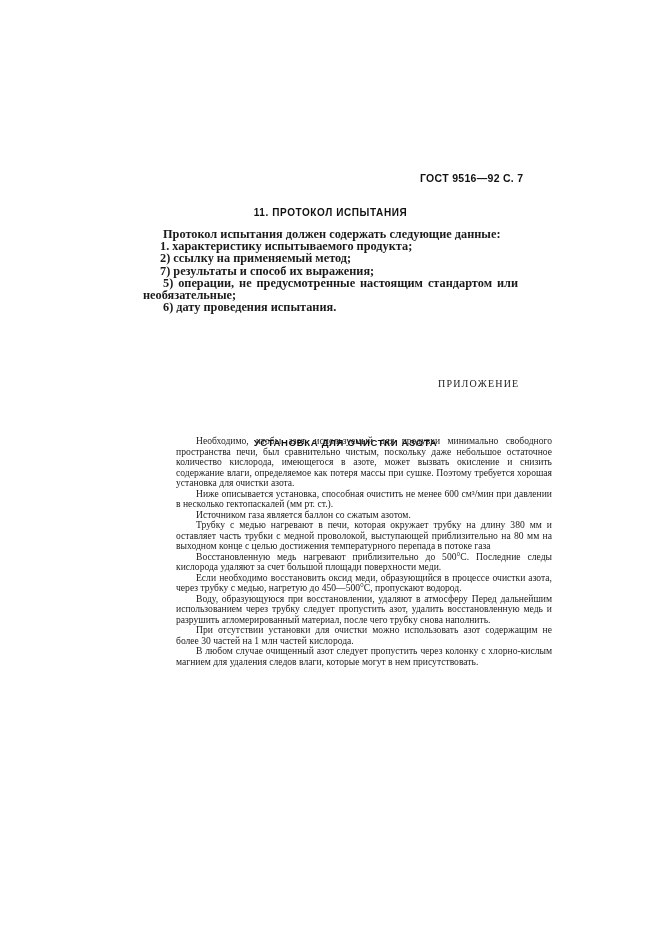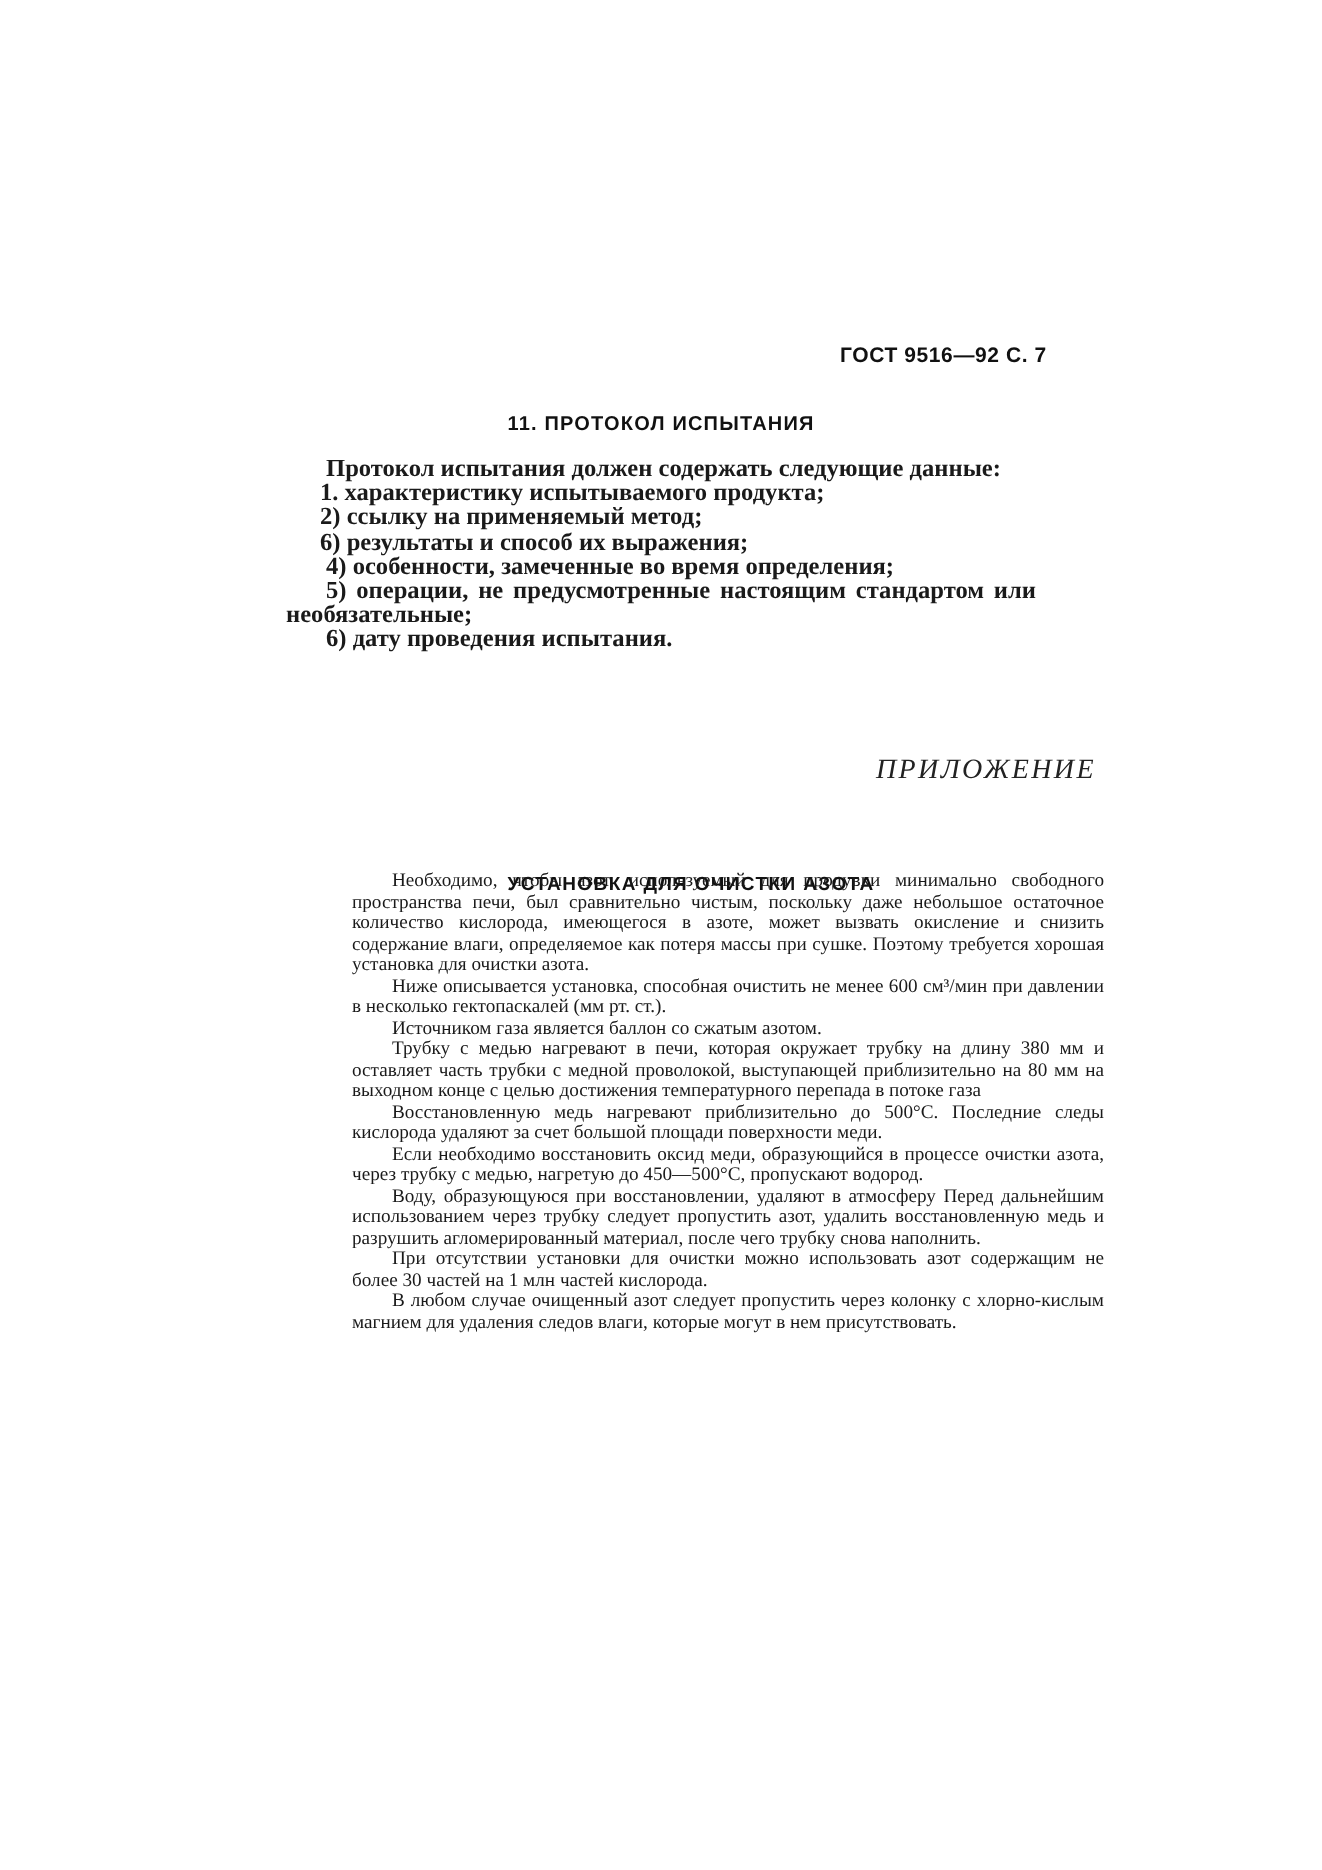--- a/index.html
+++ b/index.html
@@ -63,22 +63,21 @@
     .block1 .just {
       text-align: justify;
       text-align-last: justify;
       padding-left: 20px;
       white-space: normal;
     }
     .appendix {
       position: absolute;
       top: 378px;
       left: 438px;
-      font-style: italic;
-      font-size: 14px;
+      font-size: 10px;
       letter-spacing: 1.2px;
       color: #222;
     }
     .app-title {
       position: absolute;
       top: 417px;
       left: 0;
       width: 661px;
       text-align: center;
       padding-left: 30px;
@@ -112,22 +111,21 @@
 <div class="page">
 
   <div class="header">ГОСТ 9516—92 С. 7</div>
 
   <div class="sec-title">11. ПРОТОКОЛ ИСПЫТАНИЯ</div>
 
   <div class="block1">
     <span class="ln ind1">Протокол испытания должен содержать следующие данные:</span>
     <span class="ln ind2">1. характеристику испытываемого продукта;</span>
     <span class="ln ind2">2) ссылку на применяемый метод;</span>
-    <span class="ln ind2">6) результаты и способ их выражения;</span>
-    <span class="ln ind1">4) особенности, замеченные во время определения;</span>
+    <span class="ln ind2">7) результаты и способ их выражения;</span>
     <span class="ln just">5) операции, не предусмотренные настоящим стандартом или</span>
     <span class="ln">необязательные;</span>
     <span class="ln ind1">6) дату проведения испытания.</span>
   </div>
 
   <div class="appendix">ПРИЛОЖЕНИЕ</div>
 
   <div class="app-title">УСТАНОВКА ДЛЯ ОЧИСТКИ АЗОТА</div>
 
   <div class="block2">

